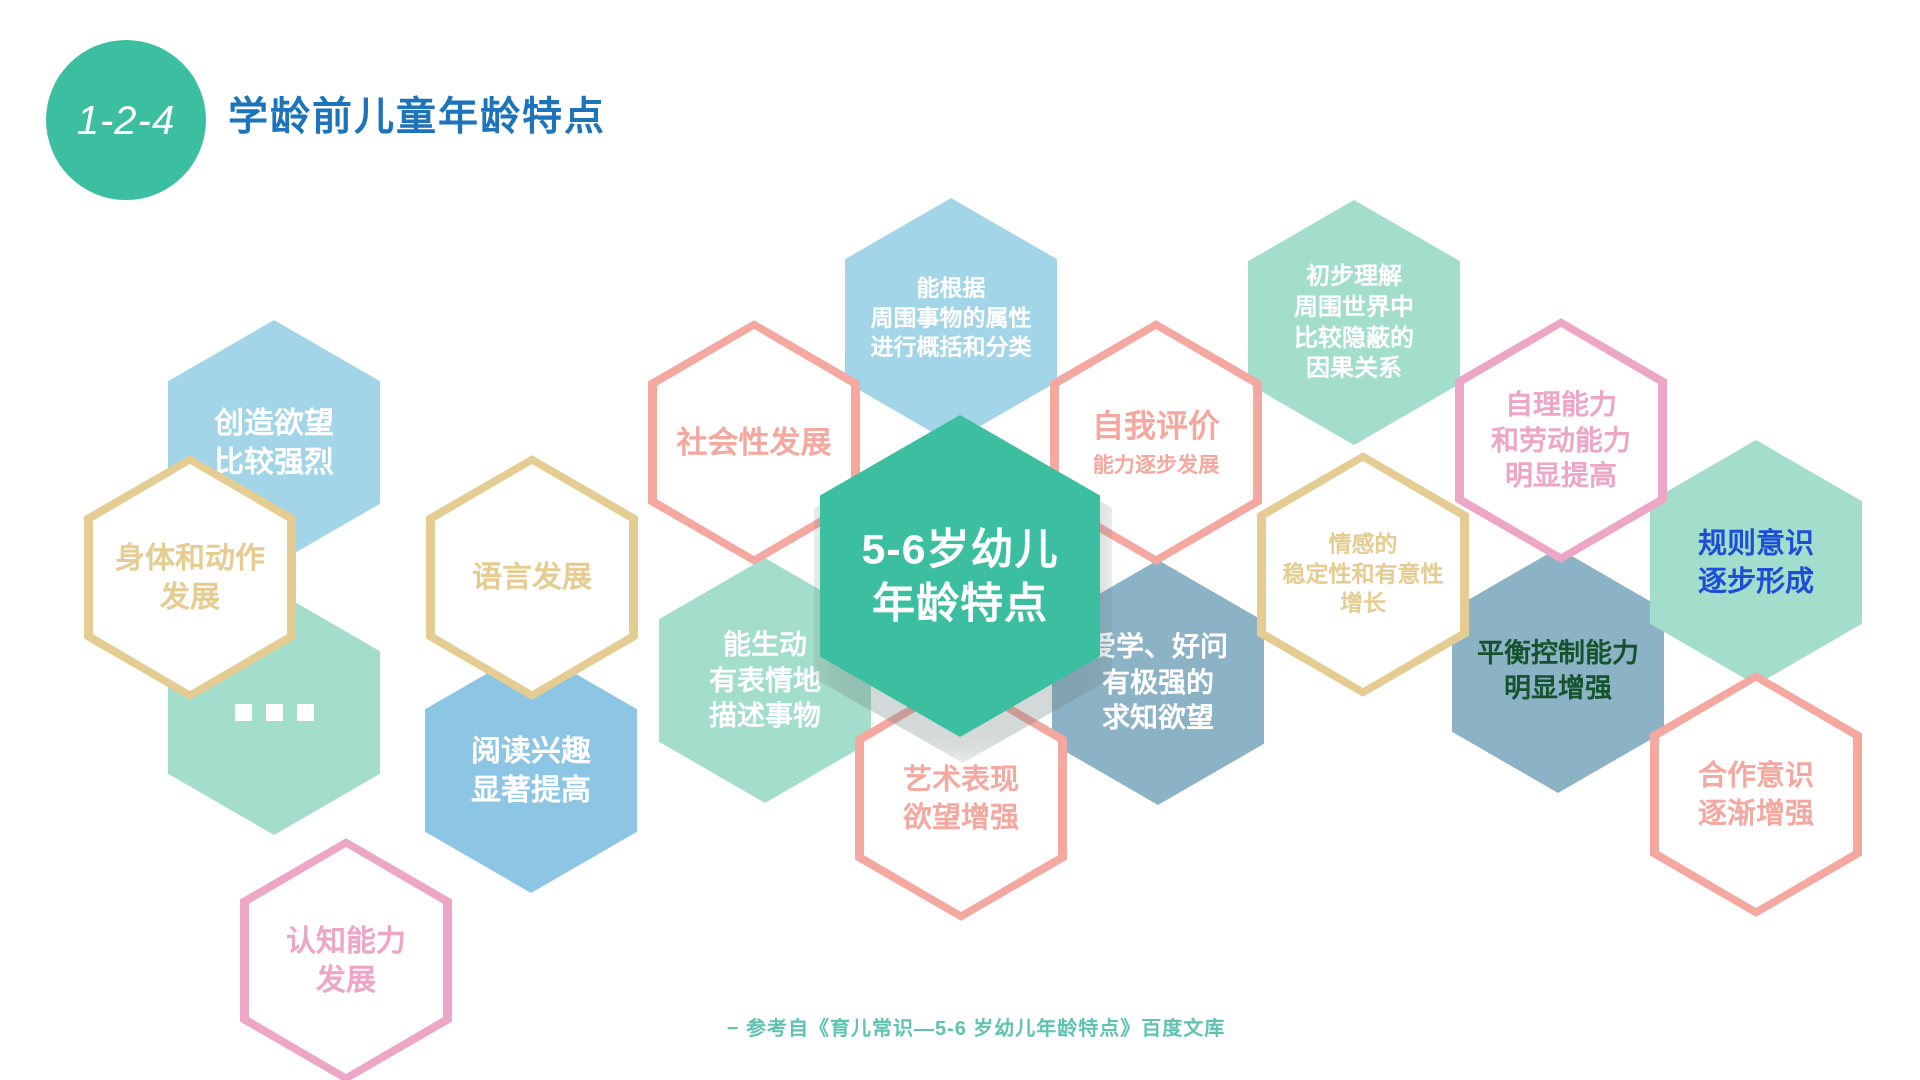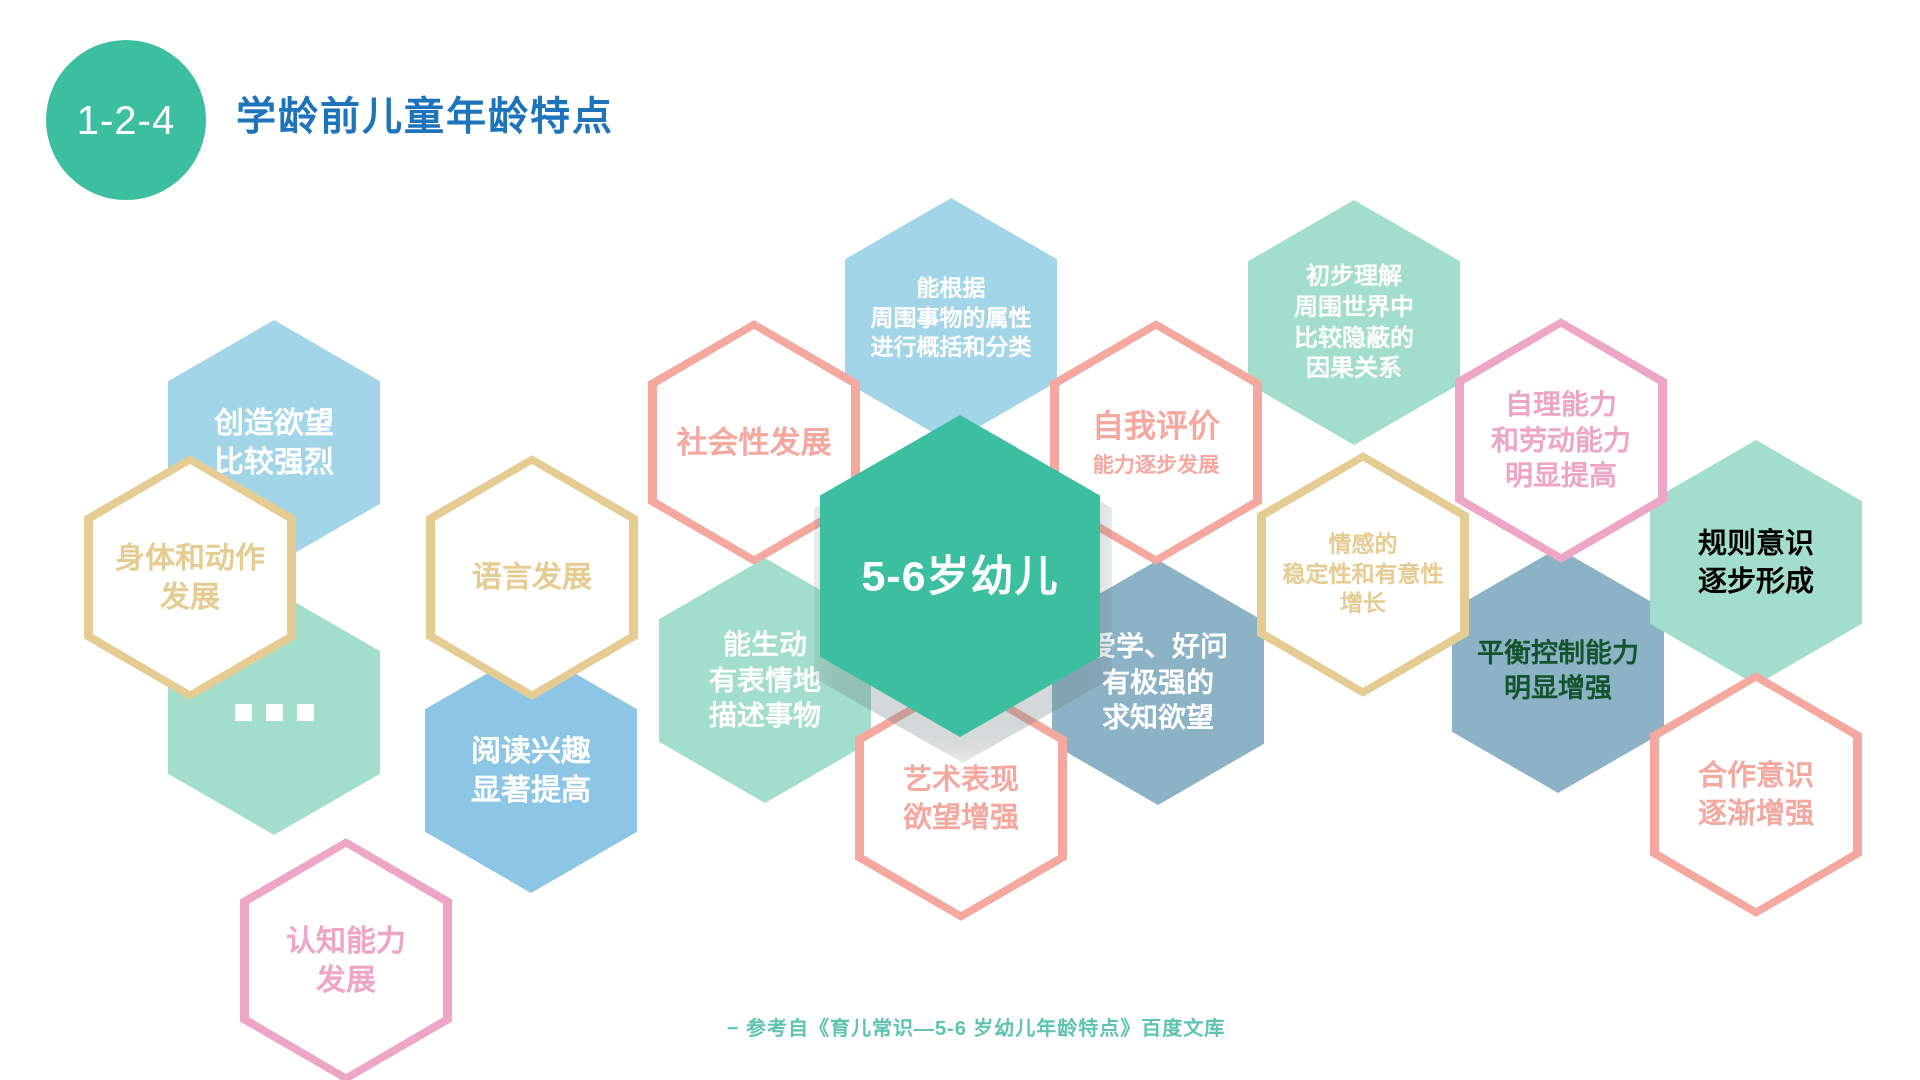--- a/index.html
+++ b/index.html
@@ -36,24 +36,25 @@
     align-items: center;
     justify-content: center;
   }
   #badge-label {
     color: #ffffff;
     font-size: 40px;
     font-weight: 400;
     letter-spacing: 1px;
     line-height: 1;
     font-family: "Liberation Sans", sans-serif;
+    font-style: italic;
   }
   #header-title {
     position: absolute;
-    left: 236px;
+    left: 228px;
     top: 96px;
     font-size: 40px;
     font-weight: bold;
     color: #1e74bb;
     letter-spacing: 2px;
     line-height: 1;
     white-space: nowrap;
   }
 
   
@@ -178,20 +179,21 @@
     <span id="badge-label">1-2-4</span>
   </div>
   <div id="header-title">学龄前儿童年龄特点</div>
 </div>
 
 <div id="hex-canvas">
   <div id="center-shadow" style="left: 814px; top: 423px; width: 298px; height: 340px;"></div>
   <div id="hex-center" style="left: 820px; top: 415px; width: 280px; height: 322px; background: rgb(60, 191, 160);">
     <div id="center-label">
       <span>5-6岁幼儿</span><br>
+      <span>年龄特点</span>
     </div>
   </div>
 <div class="hex outline" style="left: 55px; top: 455px; width: 212px; height: 245px; font-size: 30px; z-index: 20; color: rgb(229, 204, 146); margin-left: 29px;">
       <div class="ring" style="background: rgb(229, 204, 146);"></div>
       <div class="ring-fill"></div>
       <div class="inner"><span>身体和动作</span><br><span>发展</span></div>
     </div>
     <div class="hex filled" style="left: 168px; top: 320px; width: 212px; height: 245px; font-size: 30px; z-index: 10; background: rgb(163, 213, 232); color: rgb(255, 255, 255);">
       <div class="inner"><span>创造欲望</span><br><span>比较强烈</span></div>
     </div>
@@ -250,21 +252,21 @@
       <div class="inner"><span>情感的</span><br><span>稳定性和有意性</span><br><span>增长</span></div>
     </div>
     <div class="hex outline" style="left: 1455px; top: 318px; width: 212px; height: 245px; font-size: 28px; z-index: 20; color: rgb(237, 166, 198);">
       <div class="ring" style="background: rgb(237, 166, 198);"></div>
       <div class="ring-fill"></div>
       <div class="inner"><span>自理能力</span><br><span>和劳动能力</span><br><span>明显提高</span></div>
     </div>
     <div class="hex filled" style="left: 1452px; top: 548px; width: 212px; height: 245px; font-size: 27px; z-index: 10; background: rgb(140, 178, 198); color: #14532d;">
       <div class="inner"><span>平衡控制能力</span><br><span>明显增强</span></div>
     </div>
-    <div class="hex filled" style="left: 1650px; top: 440px; width: 212px; height: 245px; font-size: 29px; z-index: 10; background: rgb(163, 221, 203); color: #000000;">
+    <div class="hex filled" style="left: 1650px; top: 440px; width: 212px; height: 245px; font-size: 29px; z-index: 10; background: rgb(163, 221, 203); color: #1d4ed8;">
       <div class="inner"><span>规则意识</span><br><span>逐步形成</span></div>
     </div>
     <div class="hex outline" style="left: 1650px; top: 672px; width: 212px; height: 245px; font-size: 29px; z-index: 20; color: rgb(244, 168, 160);">
       <div class="ring" style="background: rgb(244, 168, 160);"></div>
       <div class="ring-fill"></div>
       <div class="inner"><span>合作意识</span><br><span>逐渐增强</span></div>
     </div>
   </div>
 
 <div id="footer">

